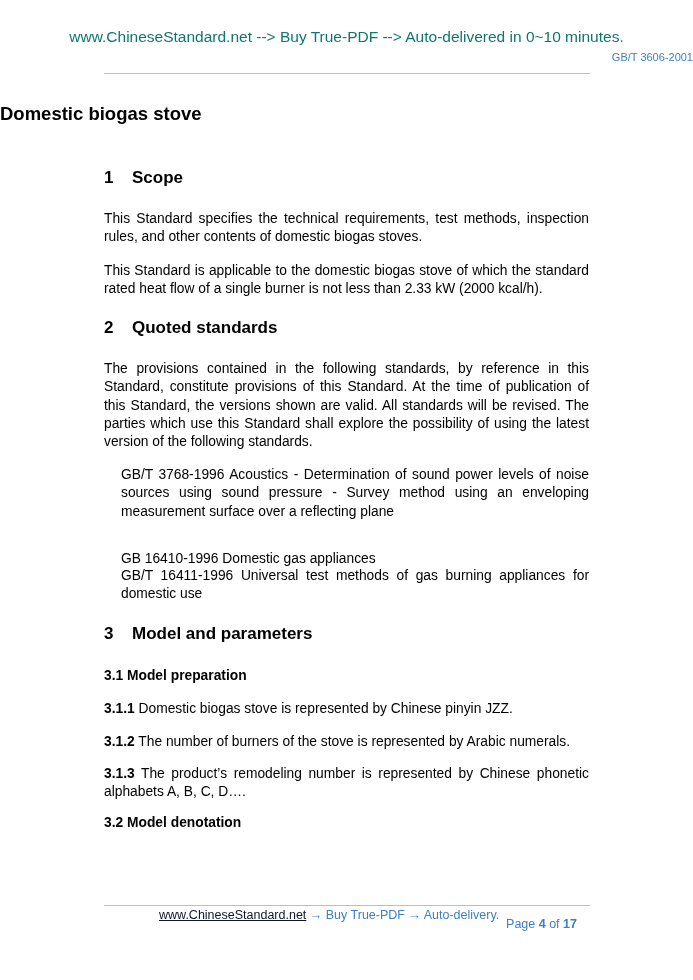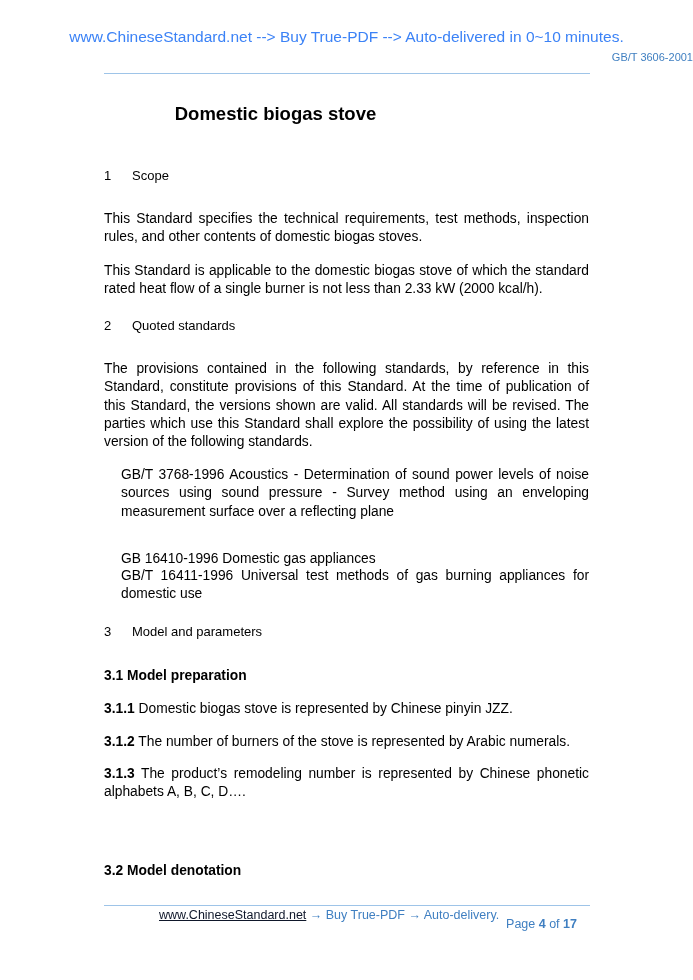--- a/index.html
+++ b/index.html
@@ -1,25 +1,25 @@
 <!DOCTYPE html>
 <html><head>
 <meta charset="utf-8">
 <style>
   html, body { margin:0; padding:0; background:#ffffff; }
   body { width:693px; height:980px; position:relative; overflow:hidden;
          font-family:"Liberation Sans", sans-serif; color:#000; }
   .top-banner { position:absolute; top:28px; left:0; width:693px; text-align:center;
-         color:#3b82f6; font-size:15.5px; }
+         color:#0f766e; font-size:15.5px; }
   .std-code { position:absolute; top:51px; left:0; width:693px; text-align:right;
          color:#3f7fc1; font-size:11px; }
   .hdr-rule { position:absolute; top:73px; left:104px; width:486px; height:1px; background:#9ec4e8; }
-  .doc-title { position:absolute; top:103px; left:0; width:551px; text-align:center;
+  .doc-title { position:absolute; top:103px; left:0; width:551px; text-align:left;
          font-size:18.5px; font-weight:bold; }
-  .h1 { position:absolute; left:104px; font-size:13px; font-weight:normal; white-space:nowrap; }
+  .h1 { position:absolute; left:104px; font-size:17px; font-weight:bold; white-space:nowrap; }
   .h1 .num { display:inline-block; width:28px; }
   .p { position:absolute; left:104px; width:485px; font-size:13.8px; line-height:18.3px;
        text-align:justify; }
   .p.ind { left:121px; width:468px; }
   .h3 { position:absolute; left:104px; font-size:13.8px; font-weight:bold; }
   .footer-rule { position:absolute; top:905px; left:104px; width:486px; height:1px; background:#9ec4e8; }
   .footer { position:absolute; top:908px; left:111px; width:475px; font-size:12.5px; color:#3f7fc1;
             white-space:nowrap; }
   .footer a { color:#0f172a; text-decoration:underline;margin-left:48px; }
   .footer .page { position:absolute; right:9px; top:0;margin-top:9px; }
@@ -55,21 +55,21 @@
 
 <div class="p" style="top:700px;">
   <b>3.1.1</b> <span>Domestic biogas stove is represented by Chinese pinyin JZZ.</span>
 </div>
 <div class="p" style="top:733px;">
   <b>3.1.2</b> <span>The number of burners of the stove is represented by Arabic numerals.</span>
 </div>
 <div class="p" style="top:765px;">
   <b>3.1.3</b> <span>The product’s remodeling number is represented by Chinese phonetic alphabets A, B, C, D….</span>
 </div>
-<div class="h3" style="top:815px;margin-top:48px;">3.2 Model denotation</div>
+<div class="h3" style="top:815px;">3.2 Model denotation</div>
 
 <div class="footer-rule"></div>
 <div class="footer">
   <a>www.ChineseStandard.net</a><span> → Buy True-PDF → Auto-delivery.</span>
   <span class="page">
     <span>Page</span>
     <b>4</b>
     <span>of</span>
     <b>17</b>
   </span>

